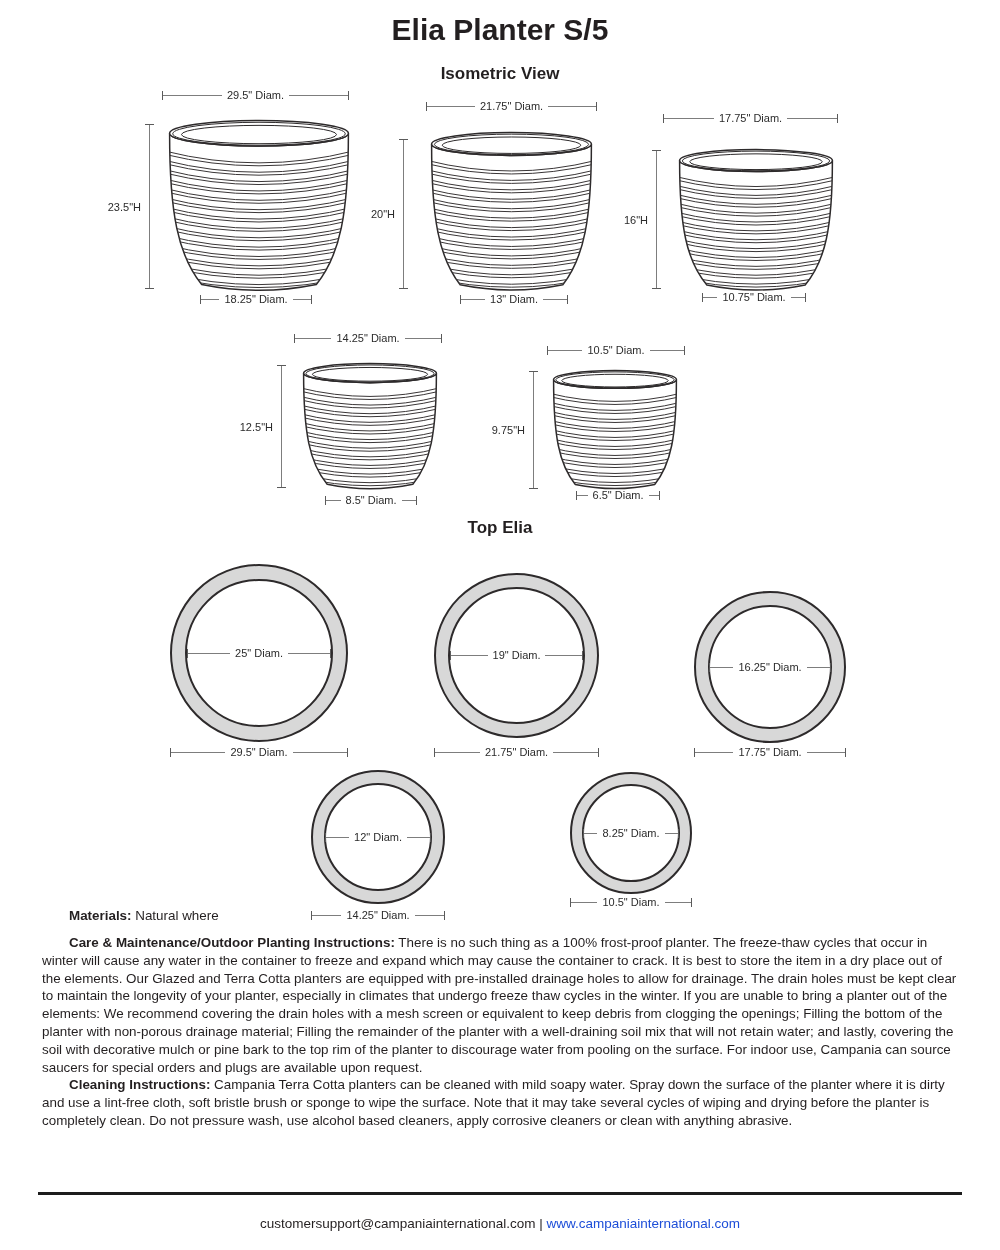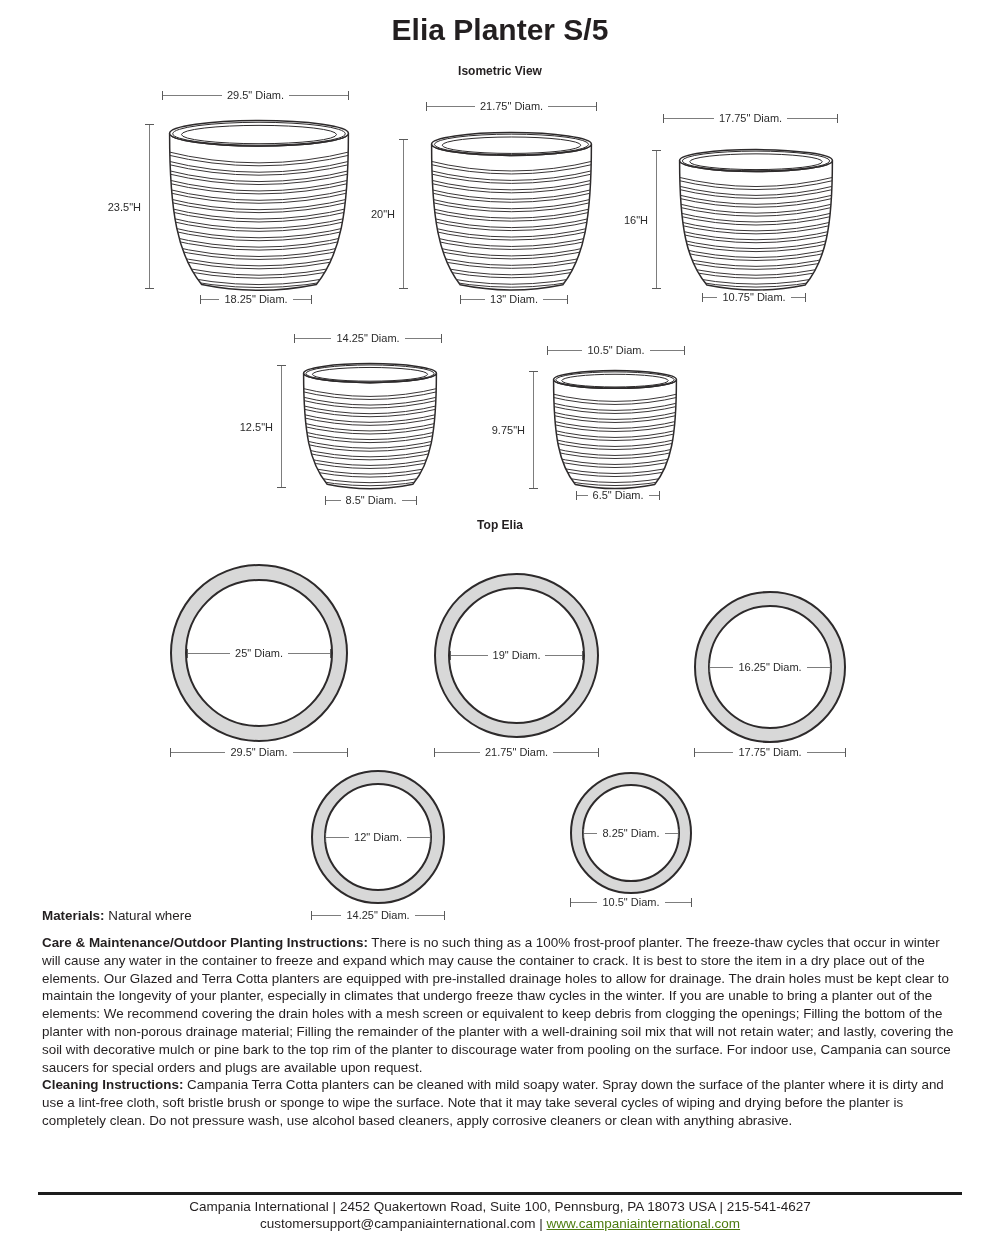--- a/index.html
+++ b/index.html
@@ -3,21 +3,21 @@
 <meta charset="utf-8">
 <style>
   * { box-sizing: border-box; margin: 0; padding: 0; }
   html,body { background:#ffffff; }
   body { font-family: "Liberation Sans", sans-serif; color:#231f20; }
   .page { position:relative; width:1000px; height:1250px; background:#fff; overflow:hidden; }
 
   .page-title { position:absolute; left:0; right:0; top:13px; text-align:center;
     font-size:30px; font-weight:700; letter-spacing:0; }
   .sec-heading { position:absolute; left:0; right:0; text-align:center;
-    font-size:12px; font-weight:700; }
+    font-size:17px; font-weight:700; }
   .sec-iso { top:64px; }
   .sec-top { top:518px; }
 
   svg.pot { position:absolute; overflow:visible; }
 
   
   .hdim { position:absolute; display:flex; align-items:center; height:10px; }
   .hdim .dlabel { font-size:11px; line-height:1; margin:0 5px; white-space:nowrap; color:#2b2b2b; }
   .hdim i.t { width:1px; height:9px; background:#5a5a5a; }
   .hdim i.l { flex:1; height:1px; background:#7d7d7d; }
@@ -26,27 +26,27 @@
   .vdim i.l { flex:1; width:1px; background:#7d7d7d; }
   .vdim .vlabel { position:absolute; right:13px; top:50%; transform:translateY(-50%);
     font-size:11px; white-space:nowrap; color:#2b2b2b; }
 
   
   .ring { position:absolute; border-radius:50%; background:#d8d8d8; border:2px solid #2d2a2b; }
   .hole { position:absolute; border-radius:50%; background:#ffffff; border:2px solid #2d2a2b; }
 
   
   .para { position:absolute; left:42px; width:917px; font-size:13.4px; line-height:17.8px; }
-  .para b { font-weight:700; }
+  .para b { font-weight:700;margin-left:27px; }
 
   .footer-rule { position:absolute; left:38px; width:924px; height:3px; background:#1c1c1c; top:1192px; }
   .fline { position:absolute; left:0; right:0; text-align:center; font-size:13.5px; }
   .f1 { top:1199px; }
   .f2 { top:1216px; }
-  .f2 a { color:#4d7c0f; text-decoration:underline; cursor:pointer; }
+  .f2 a { color:#1d4ed8; cursor:pointer; }
 </style>
 </head>
 <body>
 
 <div class="page">
 
   <h1 class="page-title">Elia Planter S/5</h1>
   <h2 class="sec-heading sec-iso">Isometric View</h2>
 
   <svg class="pot" style="left:168px;top:119px" width="182" height="170" viewBox="0 0 182 170">
@@ -431,16 +431,15 @@
       <i class="t"></i>
     </div>
 
   <p class="para" style="top:907px"><b>Materials:</b> <span>Natural where</span></p>
 
   <p class="para" style="top:934px"><b>Care &amp; Maintenance/Outdoor Planting Instructions:</b> <span>There is no such thing as a 100% frost-proof planter. The freeze-thaw cycles that occur in winter will cause any water in the container to freeze and expand which may cause the container to crack. It is best to store the item in a dry place out of the elements. Our Glazed and Terra Cotta planters are equipped with pre-installed drainage holes to allow for drainage. The drain holes must be kept clear to maintain the longevity of your planter, especially in climates that undergo freeze thaw cycles in the winter. If you are unable to bring a planter out of the elements: We recommend covering the drain holes with a mesh screen or equivalent to keep debris from clogging the openings; Filling the bottom of the planter with non-porous drainage material; Filling the remainder of the planter with a well-draining soil mix that will not retain water; and lastly, covering the soil with decorative mulch or pine bark to the top rim of the planter to discourage water from pooling on the surface. For indoor use, Campania can source saucers for special orders and plugs are available upon request.</span></p>
 
   <p class="para" style="top:1076px"><b>Cleaning Instructions:</b> <span>Campania Terra Cotta planters can be cleaned with mild soapy water. Spray down the surface of the planter where it is dirty and use a lint-free cloth, soft bristle brush or sponge to wipe the surface. Note that it may take several cycles of wiping and drying before the planter is completely clean. Do not pressure wash, use alcohol based cleaners, apply corrosive cleaners or clean with anything abrasive.</span></p>
 
   <div class="footer-rule"></div>
-  <div class="fline f1">Campania International | 2452 Quakertown Road, Suite 100, Pennsburg, PA 18073 USA | 215-541-4627</div>
   <div class="fline f2"><span>customersupport@campaniainternational.com</span><span> | </span><a>www.campaniainternational.com</a></div>
 
 </div>
 
 </body></html>

